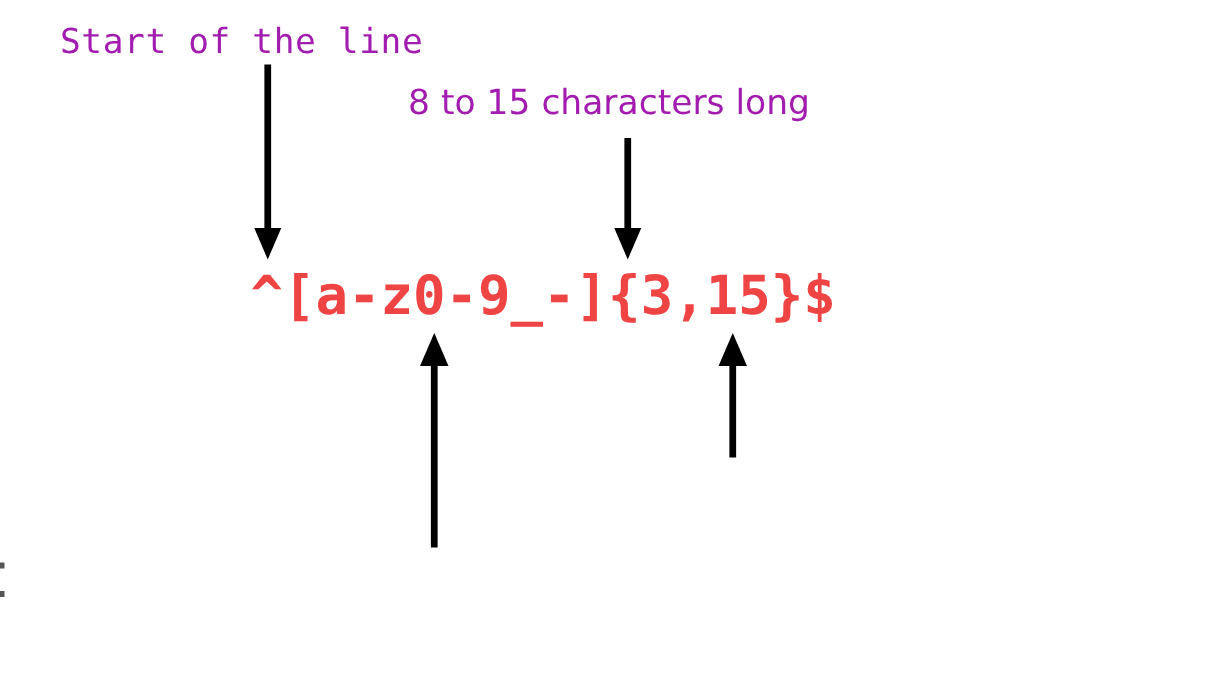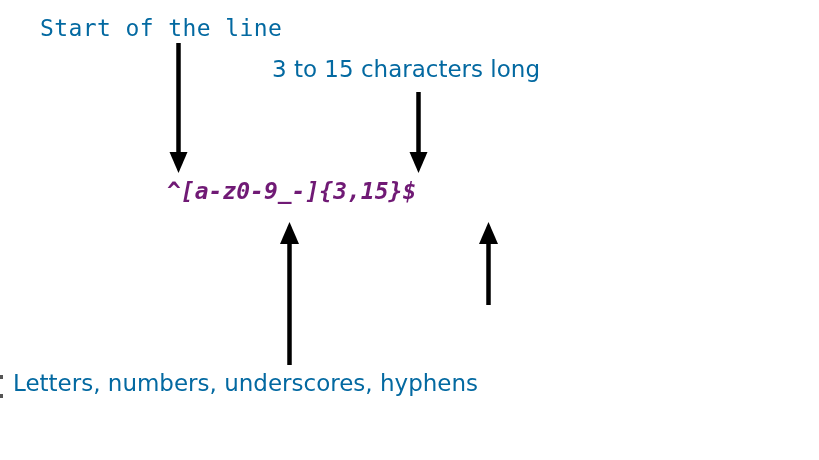--- a/index.html
+++ b/index.html
@@ -12,65 +12,64 @@
     width: 819px;
     height: 460px;
     background: #ffffff;
     overflow: hidden;
     font-family: "DejaVu Sans", sans-serif;
     color: #000000;
   }
   .label {
     position: absolute;
     white-space: nowrap;
-    color: #0369a1;
+    color: #a21caf;
     line-height: 1;
   }
   .label-mono {
     font-family: "DejaVu Sans Mono", "Liberation Mono", monospace;
     font-size: 23px;
     font-weight: 400;
     letter-spacing: 0.4px;
   }
   .label-sans {
     font-family: "DejaVu Sans", "Liberation Sans", sans-serif;
     font-size: 23px;
     font-weight: 400;
   }
   .regex {
     position: absolute;
     font-family: "DejaVu Sans Mono", "Liberation Mono", monospace;
-    font-size: 23px;
+    font-size: 36px;
     font-weight: bold;
     letter-spacing: 0px;
     white-space: pre;
-    color: #701a75;
+    color: #ef4444;
     line-height: 1;
-    font-style: italic;
   }
   .arrow {
     position: absolute;
     overflow: visible;
   }
   .clip-mark {
     position: absolute;
     background: #555555;
   }
 </style>
 </head>
 <body>
 
 <div id="canvas">
 
   <div class="clip-mark" style="left:0px; top:375px; width:3px; height:4px;"></div>
   <div class="clip-mark" style="left:0px; top:394px; width:3px; height:4px;"></div>
 
   <div class="label label-mono" style="left:40px; top:17px;">Start of the line</div>
 
-  <div class="label label-sans" style="left:272px; top:58px;">3 to 15 characters long</div>
+  <div class="label label-sans" style="left:272px; top:58px;">8 to 15 characters long</div>
 
   <svg class="arrow" style="left:160px; top:40px;" width="40" height="140" viewBox="0 0 40 140">
     <line x1="18.5" y1="3" x2="18.5" y2="116" stroke="#000000" stroke-width="4.5"></line>
     <polygon points="18.5,133 9.5,112 27.5,112" fill="#000000"></polygon>
   </svg>
 
   <svg class="arrow" style="left:400px; top:89px;" width="40" height="92" viewBox="0 0 40 92">
     <line x1="18.5" y1="3" x2="18.5" y2="67" stroke="#000000" stroke-width="4.5"></line>
     <polygon points="18.5,84 9.5,63 27.5,63" fill="#000000"></polygon>
   </svg>
@@ -81,15 +80,14 @@
     <line x1="18.5" y1="146" x2="18.5" y2="20" stroke="#000000" stroke-width="4.5"></line>
     <polygon points="18.5,3 9.0,25 28.0,25" fill="#000000"></polygon>
   </svg>
 
   <svg class="arrow" style="left:470px; top:219px;" width="40" height="90" viewBox="0 0 40 90">
     <line x1="18.5" y1="86" x2="18.5" y2="20" stroke="#000000" stroke-width="4.5"></line>
     <polygon points="18.5,3 9.0,25 28.0,25" fill="#000000"></polygon>
   </svg>
 
 
-  <div class="label label-sans" style="left:13px; top:372px;">Letters, numbers, underscores, hyphens</div>
 
 </div>
 
 </body></html>

